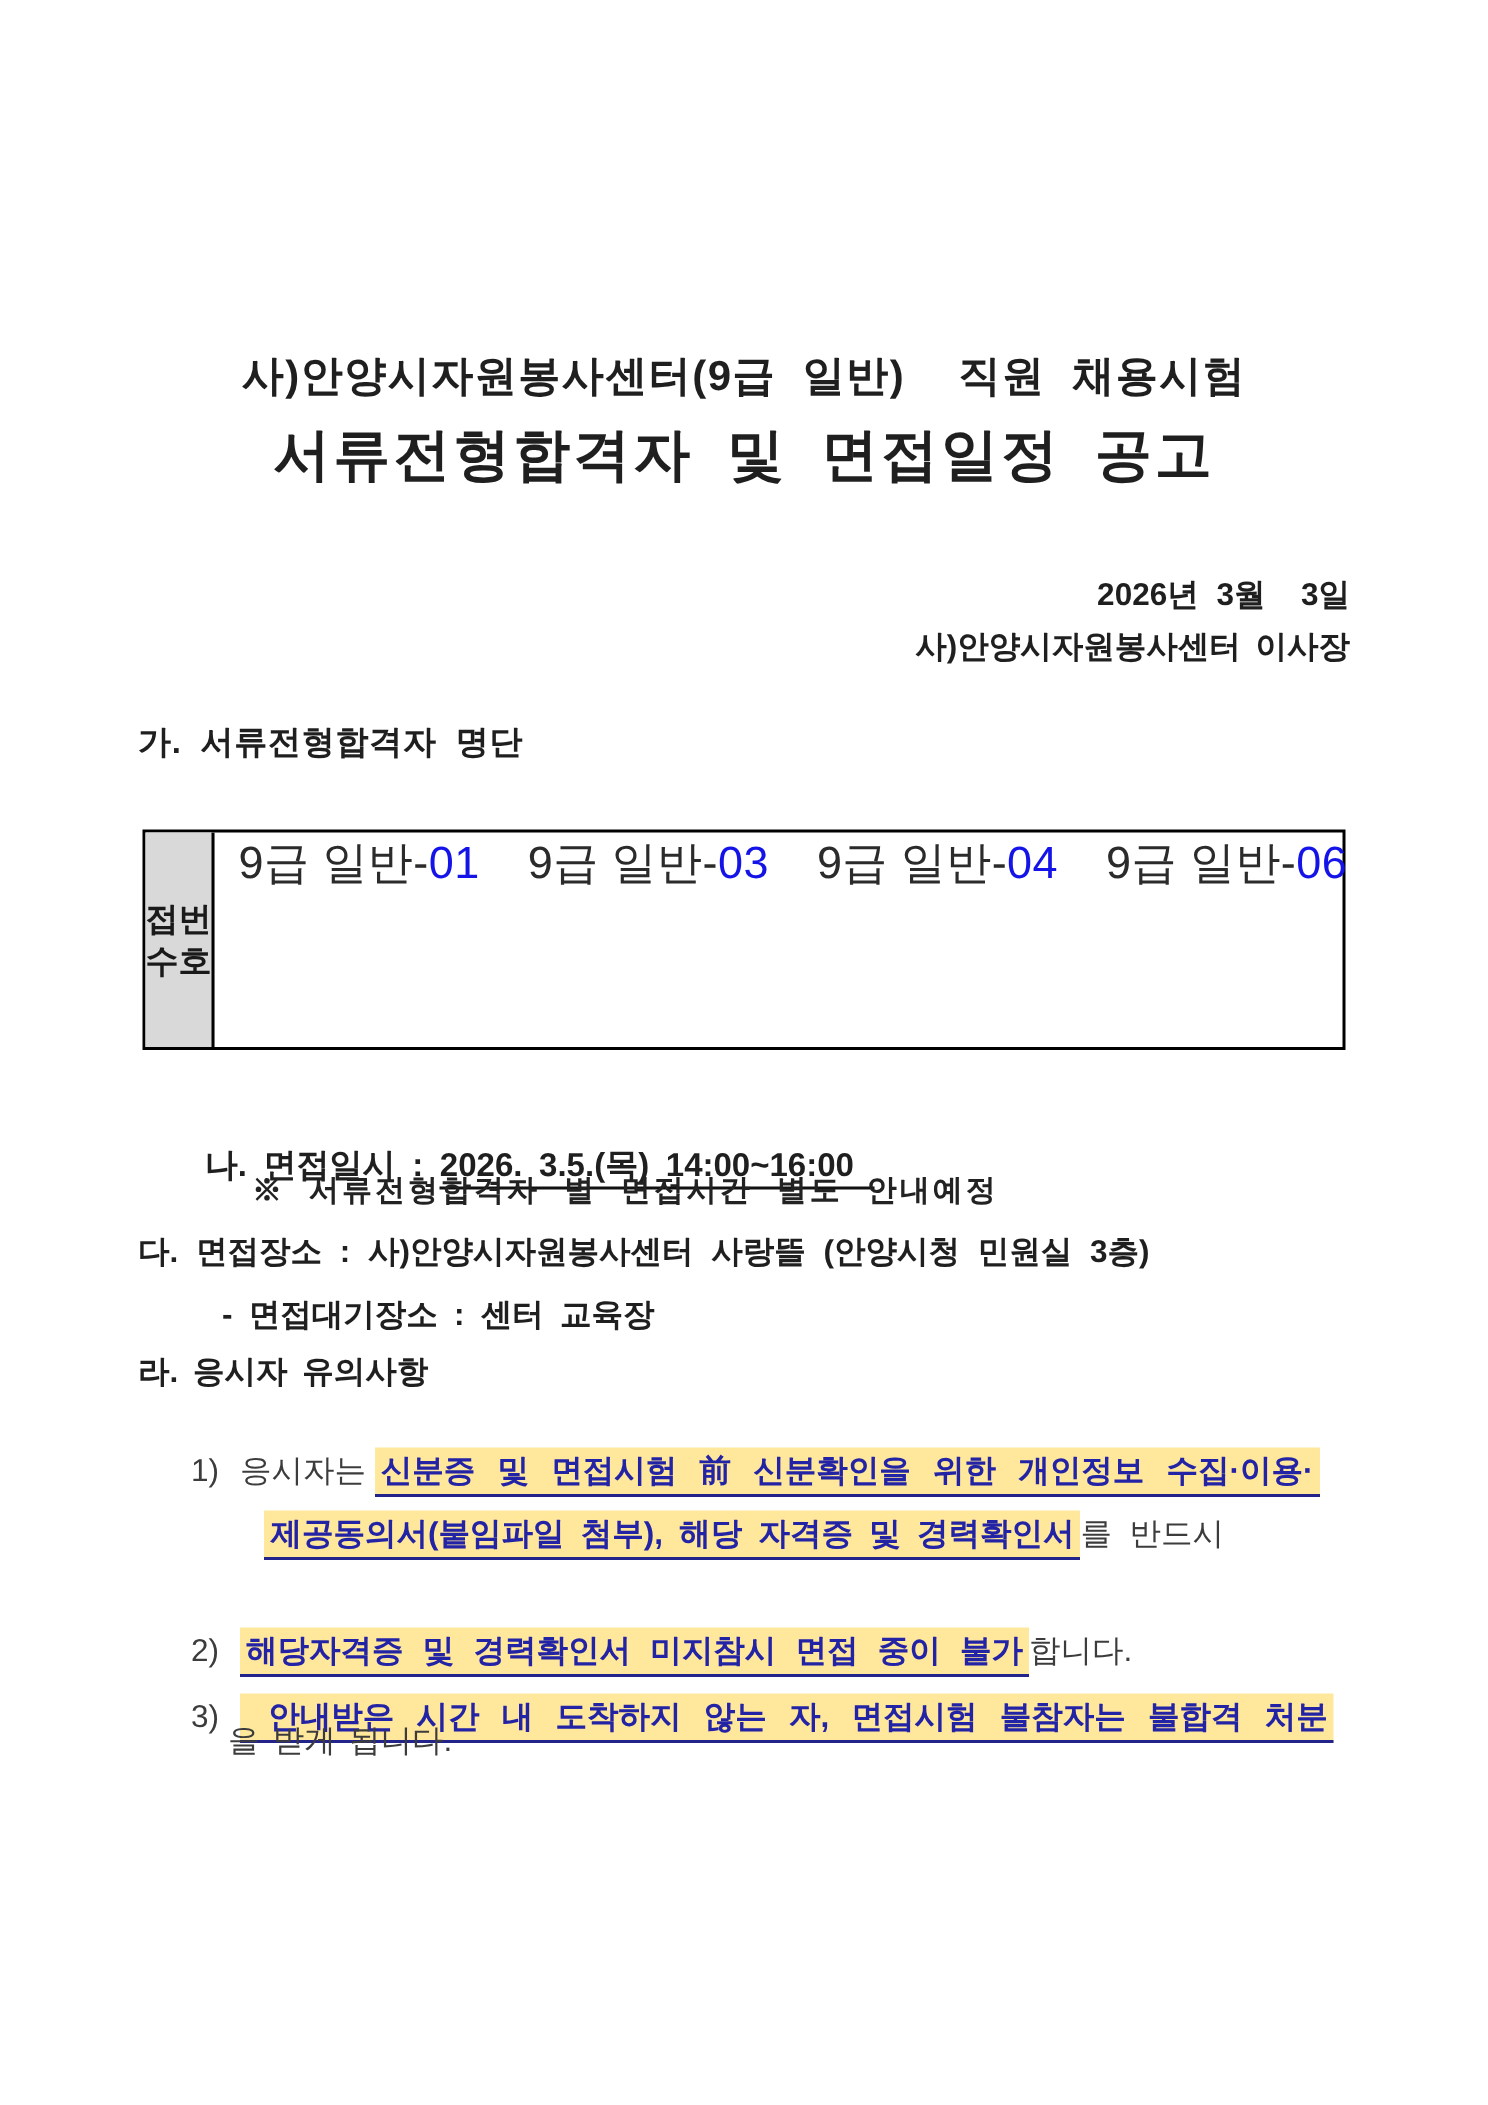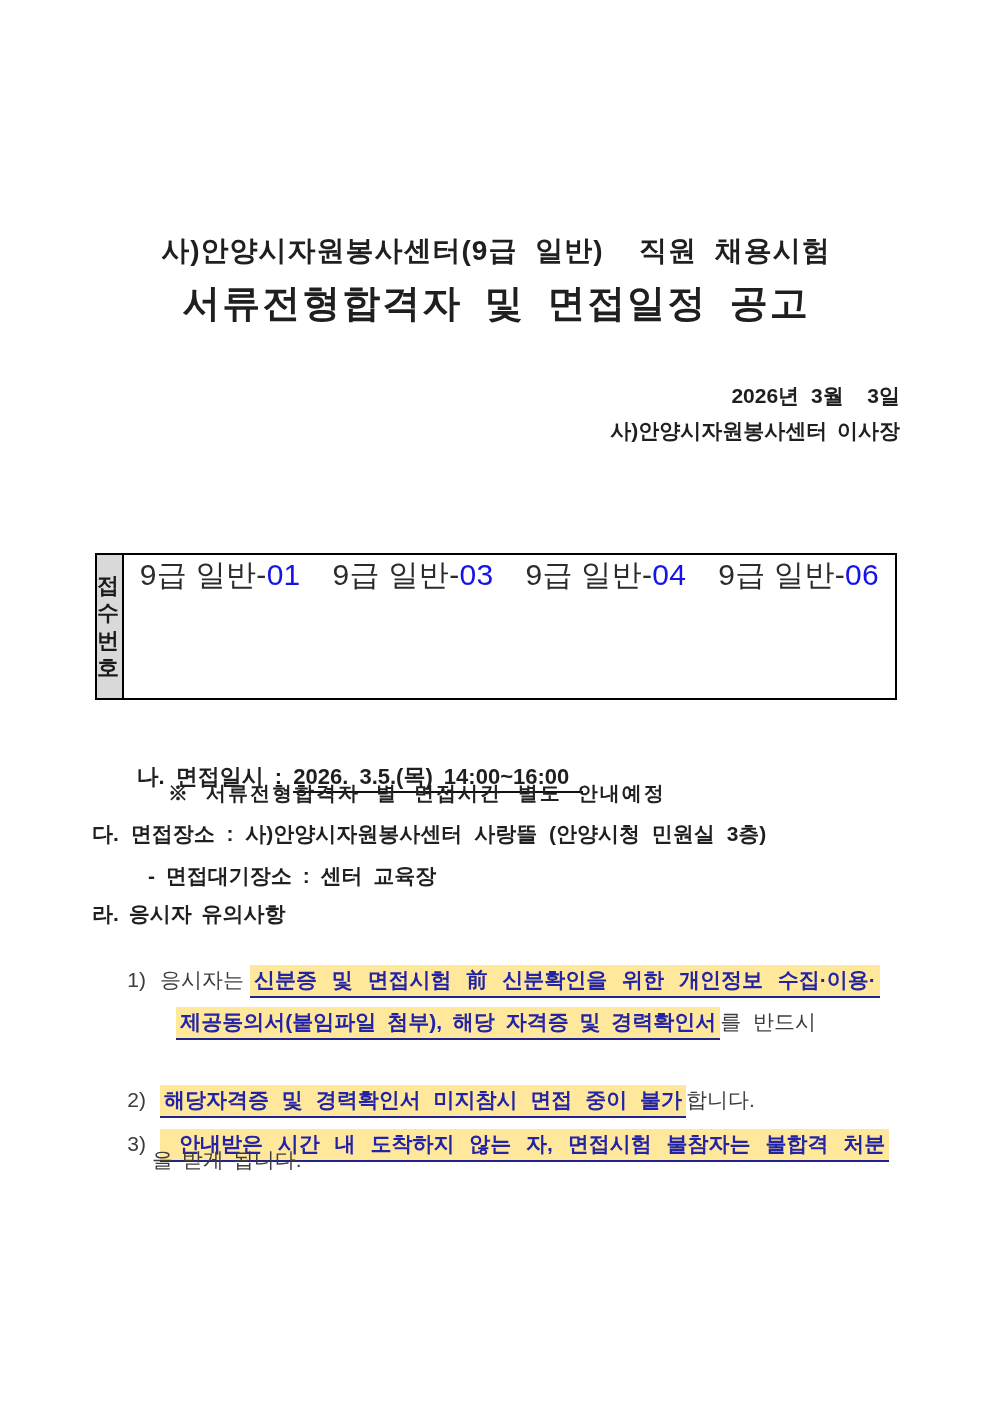--- a/index.html
+++ b/index.html
@@ -19,21 +19,21 @@
   .title2{left:0;top:278px;width:992px;text-align:center;font-size:38px;letter-spacing:2px;word-spacing:10px;}
   .date-line{right:92px;top:382px;font-size:21px;word-spacing:6px;text-align:right;}
   .issuer-line{right:92px;top:417px;font-size:21px;word-spacing:4px;text-align:right;}
   .sec-a{left:92px;top:480px;font-size:22px;letter-spacing:.5px;word-spacing:6px;}
   .table{
     position:absolute;left:95px;top:553px;width:798px;height:143px;
     border:2px solid #000;display:flex;
   }
   .th-cell{
     width:108px;background:#d9d9d9;border-right:2px solid #000;
-    display:flex;flex-direction:column;align-items:center;justify-content:center;
+    display:flex;align-items:center;justify-content:center;
     font-size:22px;font-weight:bold;line-height:1.25;color:#1a1a1a;
   }
   .td-cell{
     flex:1;display:flex;align-items:flex-start;justify-content:center;
     font-size:30px;color:#2b2b2b;letter-spacing:.3px;
   }
   .entry{margin:0 16px;white-space:pre;}
   .entry .num{color:#1414e8;}
   .sec-b{left:92px;top:736px;font-size:22px;word-spacing:5px;}
   .u-date{border-bottom:2px solid #111;padding-right:14px;padding-bottom:2px;}
@@ -68,20 +68,21 @@
 
 <div class="page">
 
 
   <div class="abs b title1">사)안양시자원봉사센터(9급 일반)  직원 채용시험</div>
   <div class="abs b title2">서류전형합격자 및 면접일정 공고</div>
 
   <div class="abs b date-line">2026년 3월  3일</div>
   <div class="abs b issuer-line">사)안양시자원봉사센터 이사장</div>
 
+  <div class="abs b sec-a">가. 서류전형합격자 명단</div>
 
   <div class="table">
     <div class="th-cell">
       <span>접수</span>
       <span>번호</span>
     </div>
     <div class="td-cell">
       <span class="entry"><span>9급 일반-</span><span class="num">01</span></span>
       <span class="entry"><span>9급 일반-</span><span class="num">03</span></span>
       <span class="entry"><span>9급 일반-</span><span class="num">04</span></span>

